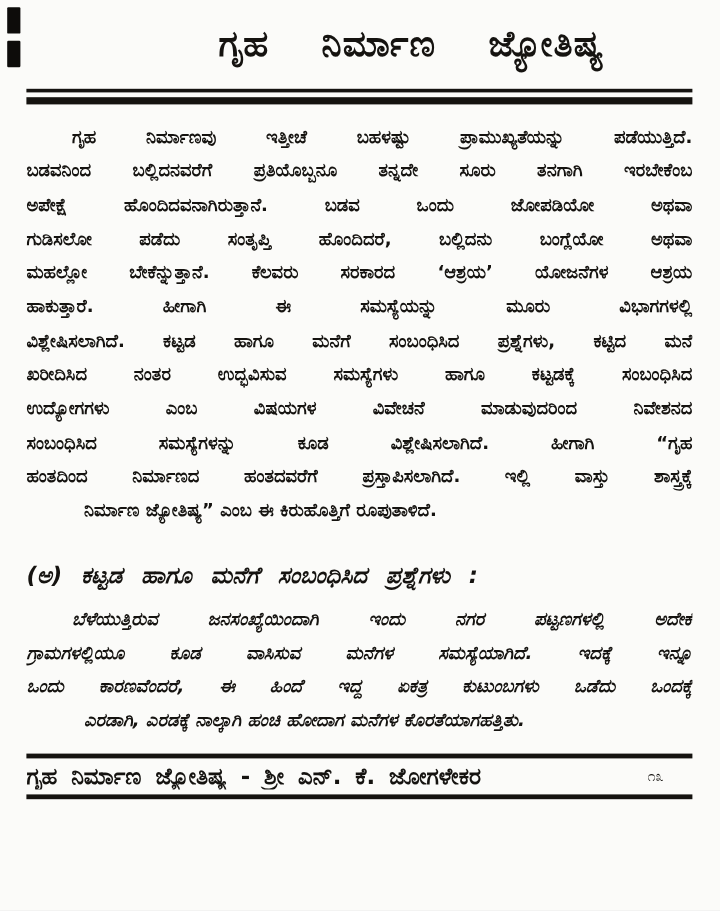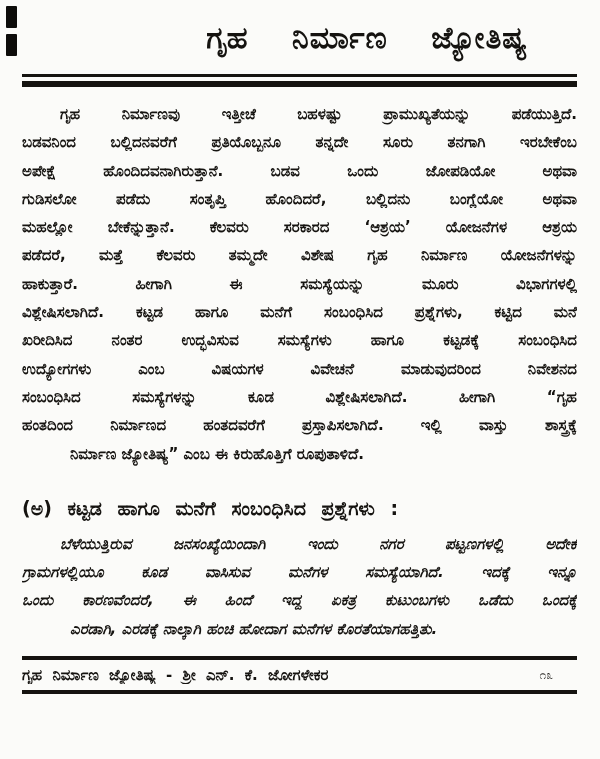--- a/index.html
+++ b/index.html
@@ -19,21 +19,20 @@
   .scan-artifact {
     position: absolute; left: 6px; width: 11px; height: 22px;
     background: #0d0c0a; border-radius: 1px;
   }
   .scan-artifact.a1 { top: 6px; }
   .scan-artifact.a2 { top: 34px; }
 
   .title {
     margin-top: 14px;
     padding-left: 160px; padding-right: 25px;
-    text-align: center;
     font-size: 30px; font-weight: bold;
     line-height: 48px;
     word-spacing: 32px;
     letter-spacing: 1px;
     white-space: nowrap;
   }
 
   .double-rule { margin-top: 12px; height: 14px; }
   .double-rule .thin  { height: 3px; background: var(--ink); }
   .double-rule .gap   { height: 4px; }
@@ -48,33 +47,33 @@
     white-space: nowrap;
   }
   .text-line.line-last { text-align-last: left; margin-left: 48px; }
   .para .text-line.line-first { text-indent: 38px; }
 
   .section-heading {
     margin-top: 24px;
     font-size: 19px; font-weight: bold;
     line-height: 32px;
     word-spacing: 9px;
-    white-space: nowrap; overflow: hidden;
+    white-space: nowrap; overflow: hidden; font-style: italic;
   }
   .para2 { margin-top: 6px; font-style: italic; }
 
   .footer { margin-top: 13px; }
   .footer-rule { height: 4px; background: var(--ink); }
   .footer-rule.bottom { height: 4px; }
   .footer-row {
     display: flex; align-items: center; justify-content: space-between;
     height: 30px; padding-right: 24px;
   }
   .footer-credit {
-    font-size: 15px; font-weight: bold; word-spacing: 5px;
+    font-size: 19px; font-weight: bold; word-spacing: 5px;
     white-space: nowrap; overflow: hidden;
   }
   .page-number { font-size: 12px; font-weight: normal; }
 </style>
 </head>
 <body>
 
 <div class="page">
 
   <div class="scan-artifact a1"></div>
@@ -88,21 +87,20 @@
         <div class="gap"></div>
         <div class="thick"></div>
     </div>
 
     <div class="para para1">
         <div class="text-line line-first">ಗೃಹ ನಿರ್ಮಾಣವು ಇತ್ತೀಚೆ ಬಹಳಷ್ಟು ಪ್ರಾಮುಖ್ಯತೆಯನ್ನು ಪಡೆಯುತ್ತಿದೆ.</div>
         <div class="text-line">ಬಡವನಿಂದ ಬಲ್ಲಿದನವರೆಗೆ ಪ್ರತಿಯೊಬ್ಬನೂ ತನ್ನದೇ ಸೂರು ತನಗಾಗಿ ಇರಬೇಕೆಂಬ</div>
         <div class="text-line">ಅಪೇಕ್ಷೆ ಹೊಂದಿದವನಾಗಿರುತ್ತಾನೆ. ಬಡವ ಒಂದು ಜೋಪಡಿಯೋ ಅಥವಾ</div>
         <div class="text-line">ಗುಡಿಸಲೋ ಪಡೆದು ಸಂತೃಪ್ತಿ ಹೊಂದಿದರೆ, ಬಲ್ಲಿದನು ಬಂಗ್ಲೆಯೋ ಅಥವಾ</div>
         <div class="text-line">ಮಹಲ್ಲೋ ಬೇಕೆನ್ನುತ್ತಾನೆ. ಕೆಲವರು ಸರಕಾರದ ‘ಆಶ್ರಯ’ ಯೋಜನೆಗಳ ಆಶ್ರಯ</div>
-        <div class="text-line">ಪಡೆದರೆ, ಮತ್ತೆ ಕೆಲವರು ತಮ್ಮದೇ ವಿಶೇಷ ಗೃಹ ನಿರ್ಮಾಣ ಯೋಜನೆಗಳನ್ನು</div>
         <div class="text-line">ಹಾಕುತ್ತಾರೆ. ಹೀಗಾಗಿ ಈ ಸಮಸ್ಯೆಯನ್ನು ಮೂರು ವಿಭಾಗಗಳಲ್ಲಿ</div>
         <div class="text-line">ವಿಶ್ಲೇಷಿಸಲಾಗಿದೆ. ಕಟ್ಟಡ ಹಾಗೂ ಮನೆಗೆ ಸಂಬಂಧಿಸಿದ ಪ್ರಶ್ನೆಗಳು, ಕಟ್ಟಿದ ಮನೆ</div>
         <div class="text-line">ಖರೀದಿಸಿದ ನಂತರ ಉದ್ಭವಿಸುವ ಸಮಸ್ಯೆಗಳು ಹಾಗೂ ಕಟ್ಟಡಕ್ಕೆ ಸಂಬಂಧಿಸಿದ</div>
         <div class="text-line">ಉದ್ಯೋಗಗಳು ಎಂಬ ವಿಷಯಗಳ ವಿವೇಚನೆ ಮಾಡುವುದರಿಂದ ನಿವೇಶನದ</div>
         <div class="text-line">ಸಂಬಂಧಿಸಿದ ಸಮಸ್ಯೆಗಳನ್ನು ಕೂಡ ವಿಶ್ಲೇಷಿಸಲಾಗಿದೆ. ಹೀಗಾಗಿ “ಗೃಹ</div>
         <div class="text-line">ಹಂತದಿಂದ ನಿರ್ಮಾಣದ ಹಂತದವರೆಗೆ ಪ್ರಸ್ತಾಪಿಸಲಾಗಿದೆ. ಇಲ್ಲಿ ವಾಸ್ತು ಶಾಸ್ತ್ರಕ್ಕೆ</div>
         <div class="text-line line-last">ನಿರ್ಮಾಣ ಜ್ಯೋತಿಷ್ಯ”  ಎಂಬ ಈ ಕಿರುಹೊತ್ತಿಗೆ ರೂಪುತಾಳಿದೆ.</div>
       </div>
 
     <h2 class="section-heading">(ಅ) ಕಟ್ಟಡ ಹಾಗೂ ಮನೆಗೆ ಸಂಬಂಧಿಸಿದ ಪ್ರಶ್ನೆಗಳು :</h2>

